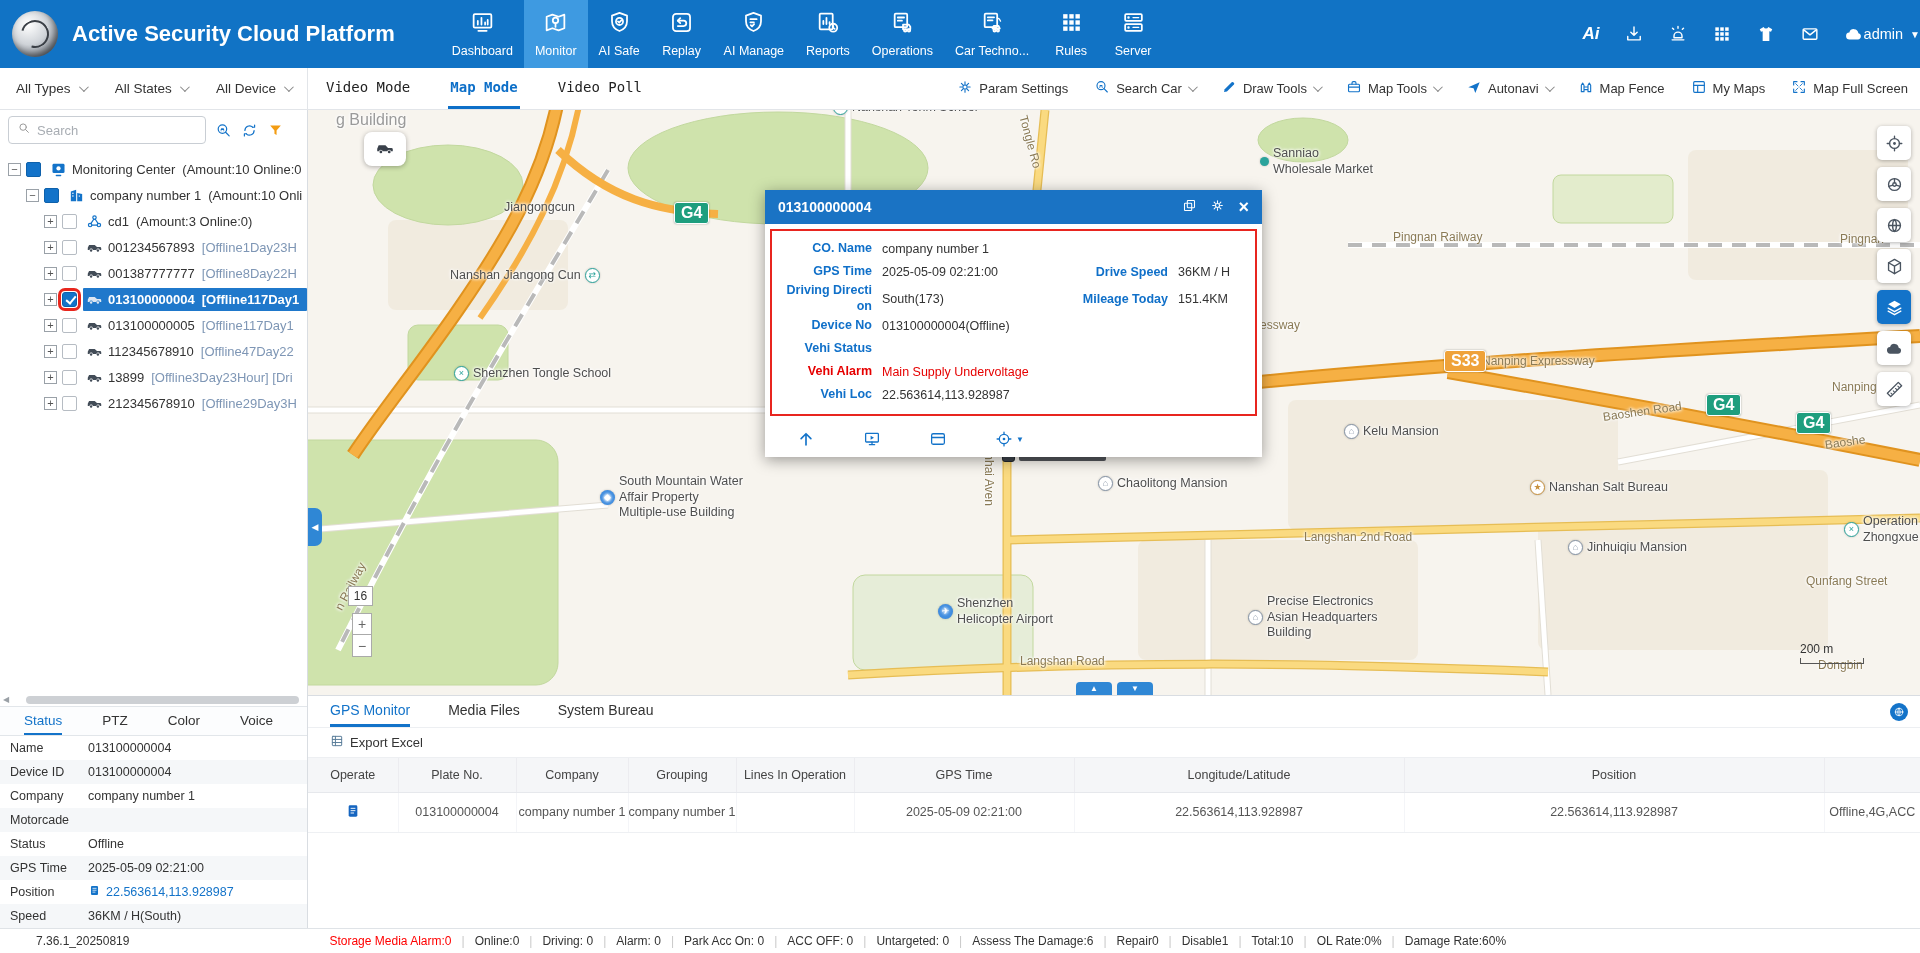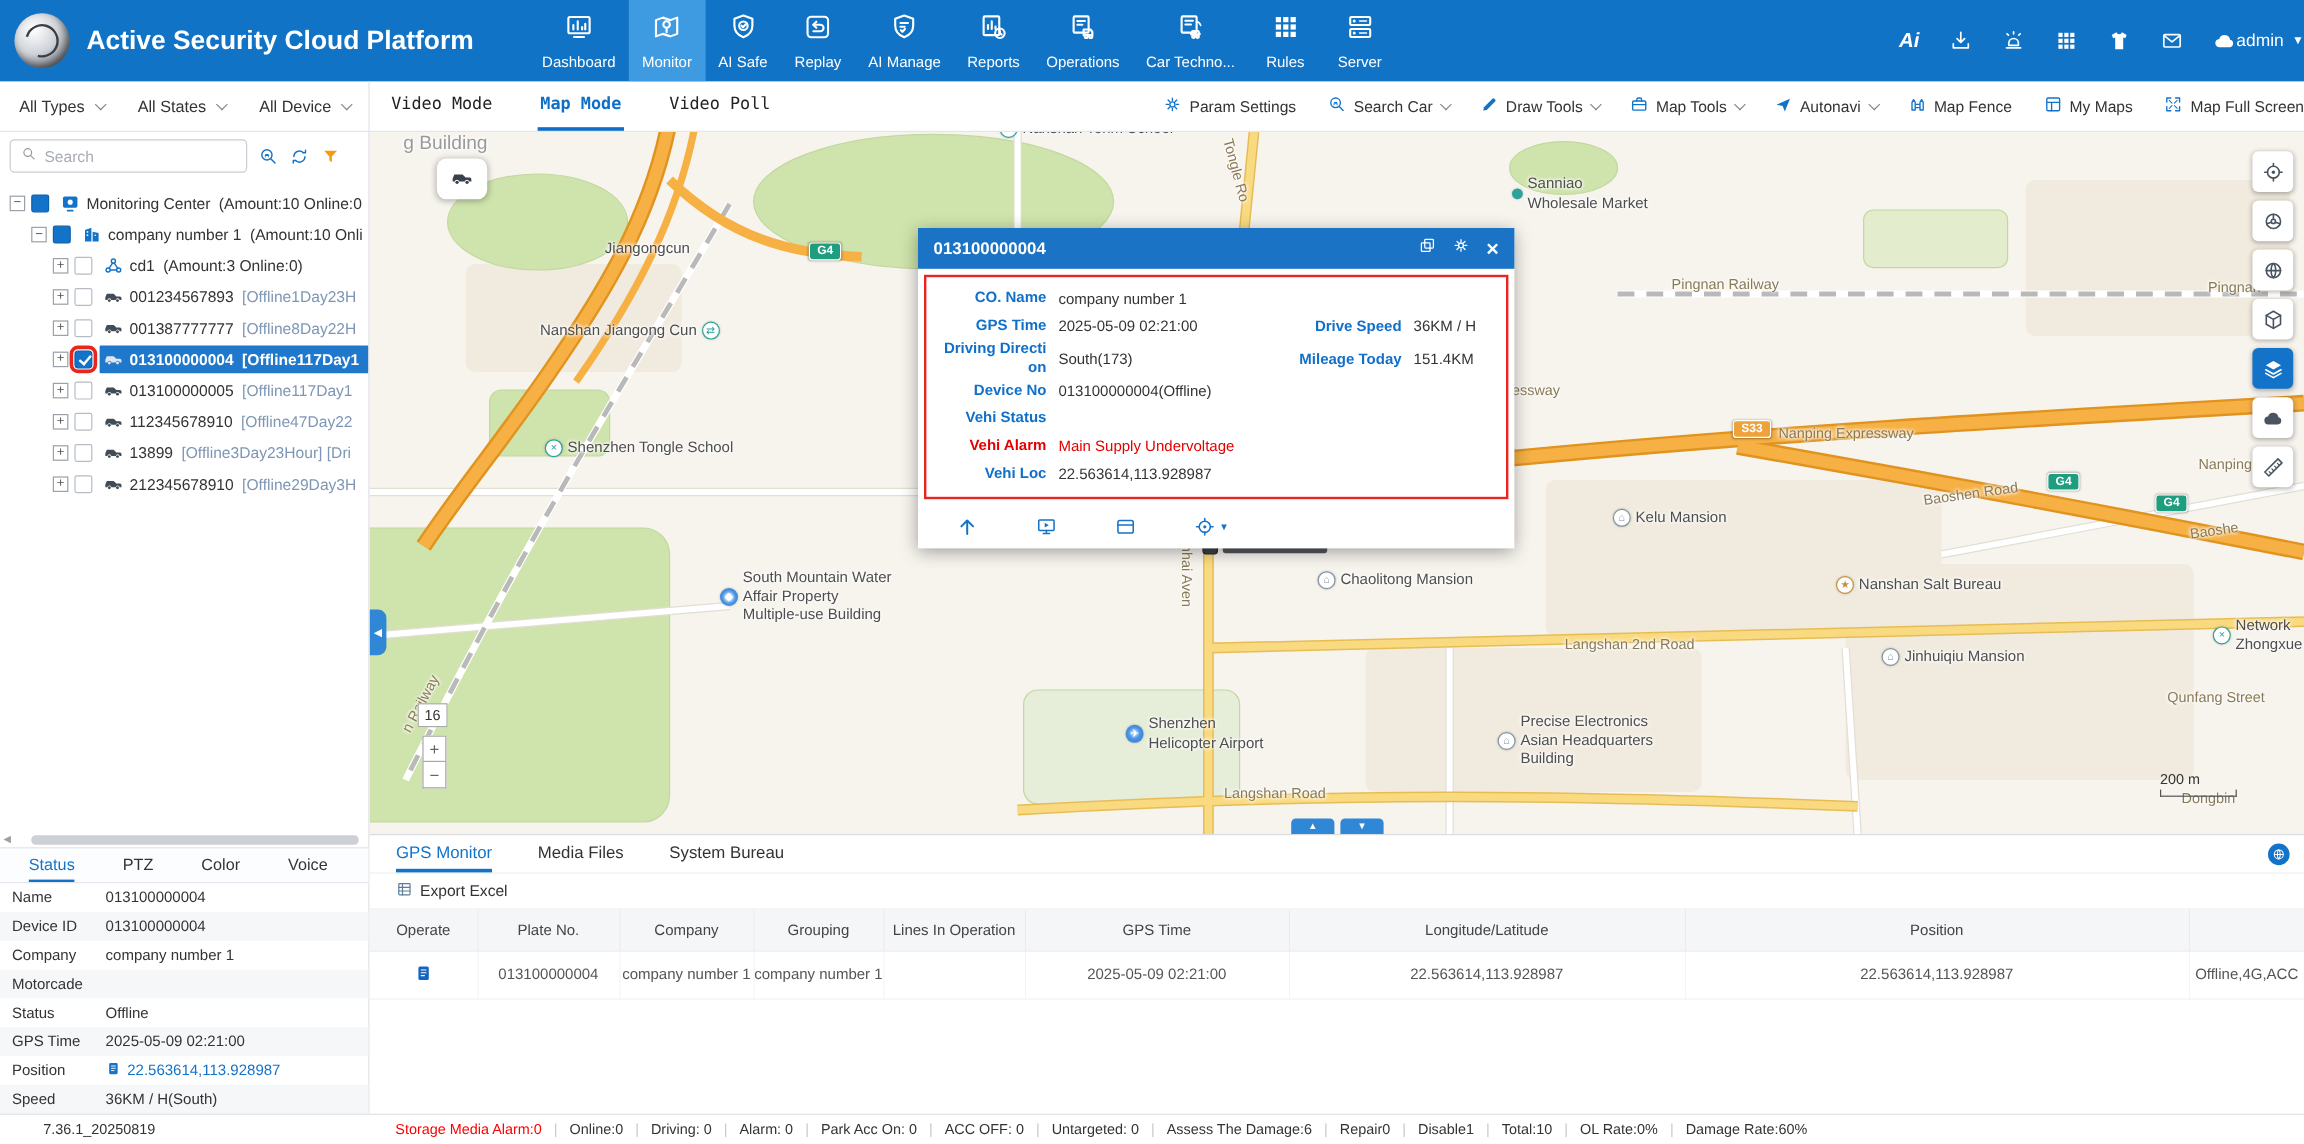--- a/index.html
+++ b/index.html
@@ -25,21 +25,21 @@
   .admin .dn{font-size:10px}
 
   
   .toolbar{height:42px;display:flex;align-items:stretch;border-bottom:1px solid #e2e5e9;background:#fff;flex:0 0 42px}
   .filters{width:308px;flex:0 0 308px;display:flex;align-items:center;border-right:1px solid #e2e5e9;padding:0 16px;justify-content:space-between}
   .filter{display:flex;align-items:center;gap:8px;font-size:13.5px;color:#333;cursor:pointer}
   .caret{width:7px;height:7px;border-right:1.5px solid #888;border-bottom:1.5px solid #888;transform:rotate(45deg) translateY(-2px)}
   .modes{display:flex;gap:36px;margin-left:16px;font-family:"DejaVu Sans Mono",monospace;font-size:14px;color:#222}
   .mode{display:flex;align-items:center;border-bottom:3px solid transparent;padding:0 2px;cursor:pointer}
   .mode.active{color:#0d6fc8;border-bottom-color:#0d6fc8;font-weight:bold}
-  .tools{margin-left:auto;display:flex;align-items:center;gap:26px;}
+  .tools{margin-left:auto;display:flex;align-items:center;gap:26px;padding-right:12px}
   .tool{display:flex;align-items:center;gap:6px;font-size:13px;color:#333;cursor:pointer;white-space:nowrap}
   .tool svg{width:16px;height:16px;color:#1373c9}
 
   
   .main{flex:1;display:flex;min-height:0}
   .left{width:308px;flex:0 0 308px;border-right:1px solid #d9dde2;display:flex;flex-direction:column;background:#fff}
   .search-row{height:40px;flex:0 0 40px;display:flex;align-items:center;padding:0 8px;gap:9px}
   .search-box{flex:0 0 198px;height:28px;border:1px solid #c9ced4;border-radius:4px;display:flex;align-items:center;padding:0 8px;gap:6px}
   .search-box svg{width:14px;height:14px;color:#999}
   .search-box input{border:none;outline:none;font-size:13px;width:150px;color:#333;background:transparent}
@@ -82,21 +82,21 @@
 
   
   .right{flex:1;display:flex;flex-direction:column;min-width:0}
   .map{height:585px;flex:0 0 585px;position:relative;background:#f7f4ee;overflow:hidden}
   .roads{position:absolute;inset:0}
   .map-label{position:absolute;font-size:12.5px;color:#4e4e4e;white-space:nowrap;display:flex;align-items:center;gap:4px;line-height:1.25;z-index:2;
     text-shadow:0 0 3px #fff,0 0 3px #fff,0 0 4px #fff}
   .map-label.road{color:#8a7a55;font-size:12px}
   .map-label.area{color:#9a9a9a;font-size:16px}
   .poi{width:15px;height:15px;border-radius:50%;background:#fff;display:flex;align-items:center;justify-content:center;font-size:9px;flex:0 0 15px;box-shadow:0 0 2px rgba(0,0,0,.25)}
-  .badge{position:absolute;padding:1px 6px;border-radius:3px;font-size:10px;font-weight:bold;color:#fff;border:1.5px solid #fff;box-shadow:0 0 2px rgba(0,0,0,.35);z-index:2}
+  .badge{position:absolute;padding:1px 6px;border-radius:3px;font-size:16px;font-weight:bold;color:#fff;border:1.5px solid #fff;box-shadow:0 0 2px rgba(0,0,0,.35);z-index:2}
   .badge.g{background:#1e9e7e}
   .badge.o{background:#efa239}
 
   .popup{position:absolute;left:457px;top:80px;width:497px;background:#fff;box-shadow:0 3px 14px rgba(0,0,0,.38);z-index:6}
   .popup-h{height:34px;background:#1a73c4;color:#fff;display:flex;align-items:center;padding:0 13px}
   .popup-h .pt{font-size:14px;font-weight:bold}
   .popup-h .pic{margin-left:auto;display:flex;gap:13px;align-items:center}
   .pic span,.pic svg{cursor:pointer}
   .pic svg{width:15px;height:15px}
   .pic .x{font-size:18px;font-weight:bold;line-height:1}
@@ -815,21 +815,21 @@
             <div class="map-label road" style="left: 996px; top: 420px;">
               <span>Langshan 2nd Road</span>
             </div>
             <div class="map-label" style="left: 1260px; top: 430px;">
               <span class="poi" style="color: rgb(133, 147, 165); border: 1.5px solid rgb(133, 147, 165);">⌂</span>
               <span>Jinhuiqiu Mansion</span>
             </div>
             <div class="map-label" style="left: 1536px; top: 404px; white-space: normal;">
               <span class="poi" style="color: rgb(42, 163, 155); border: 1.5px solid rgb(42, 163, 155);">×</span>
               <span>
-                <div>Network</div>
+                <div>Operation</div>
                 <div>Zhongxue</div>
               </span>
             </div>
             <div class="map-label road" style="left: 1498px; top: 464px;">
               <span>Qunfang Street</span>
             </div>
             <div class="map-label" style="left: 630px; top: 486px; white-space: normal;">
               <span class="poi" style="color: rgb(255, 255, 255); background: rgb(63, 141, 224);">✈</span>
               <span>
                 <div>Shenzhen</div>

